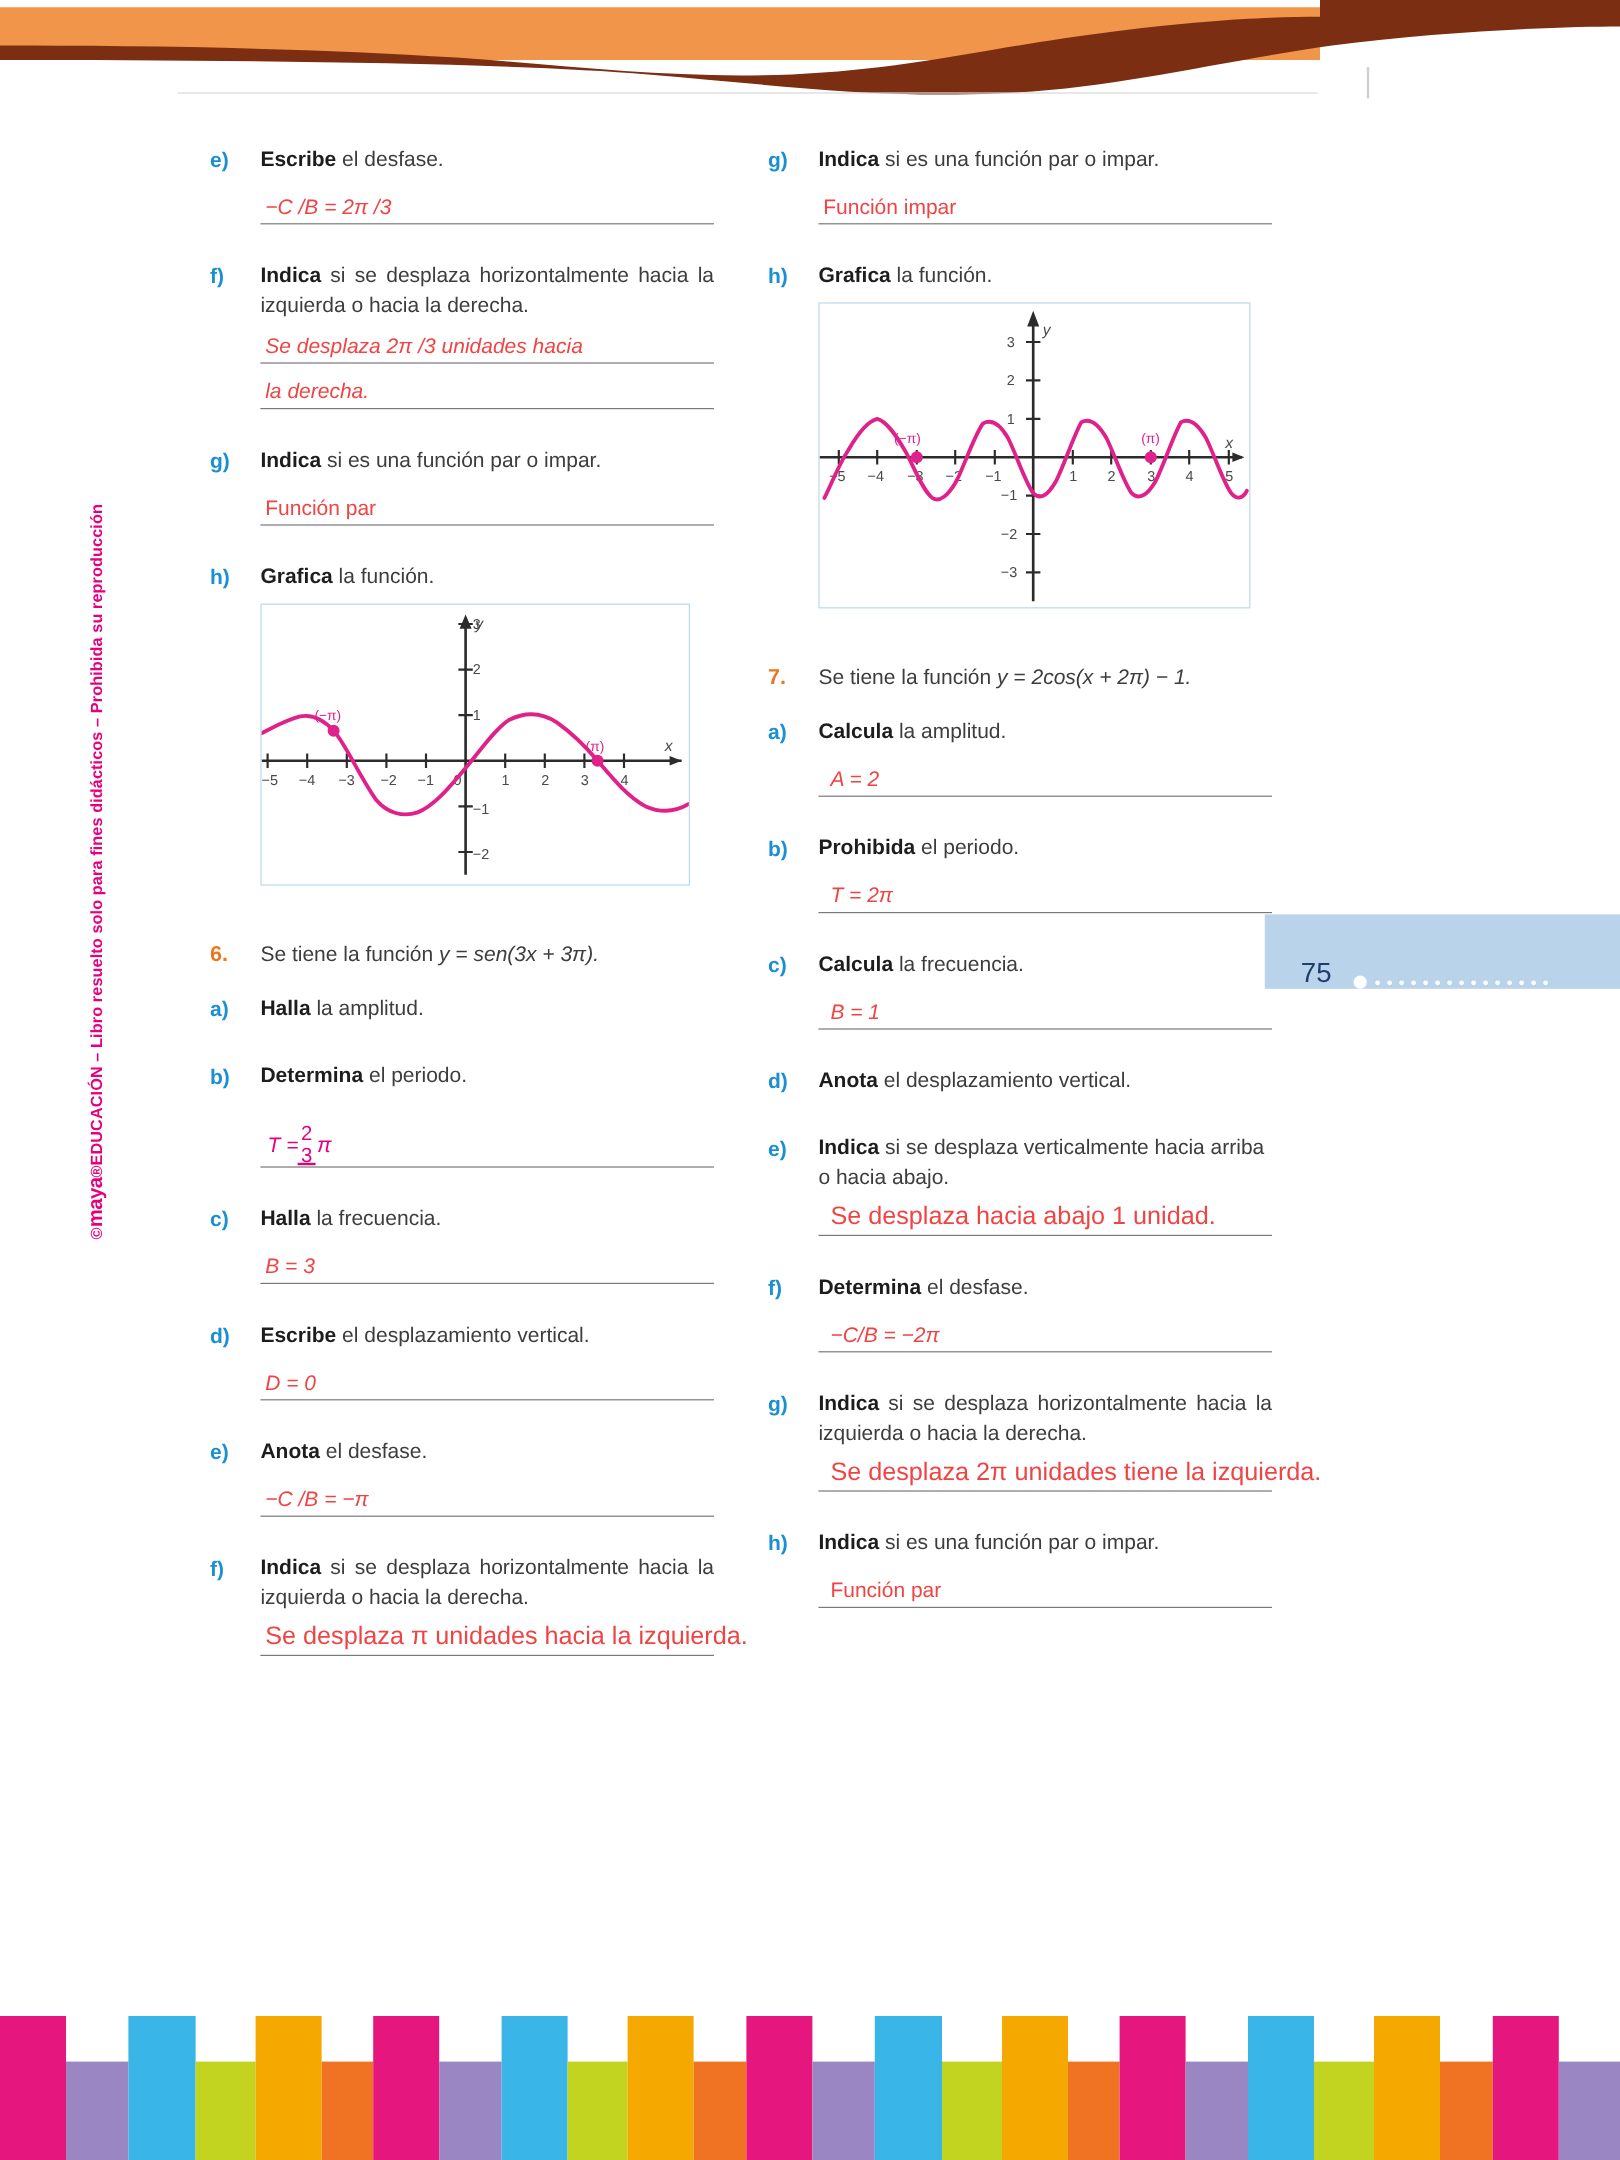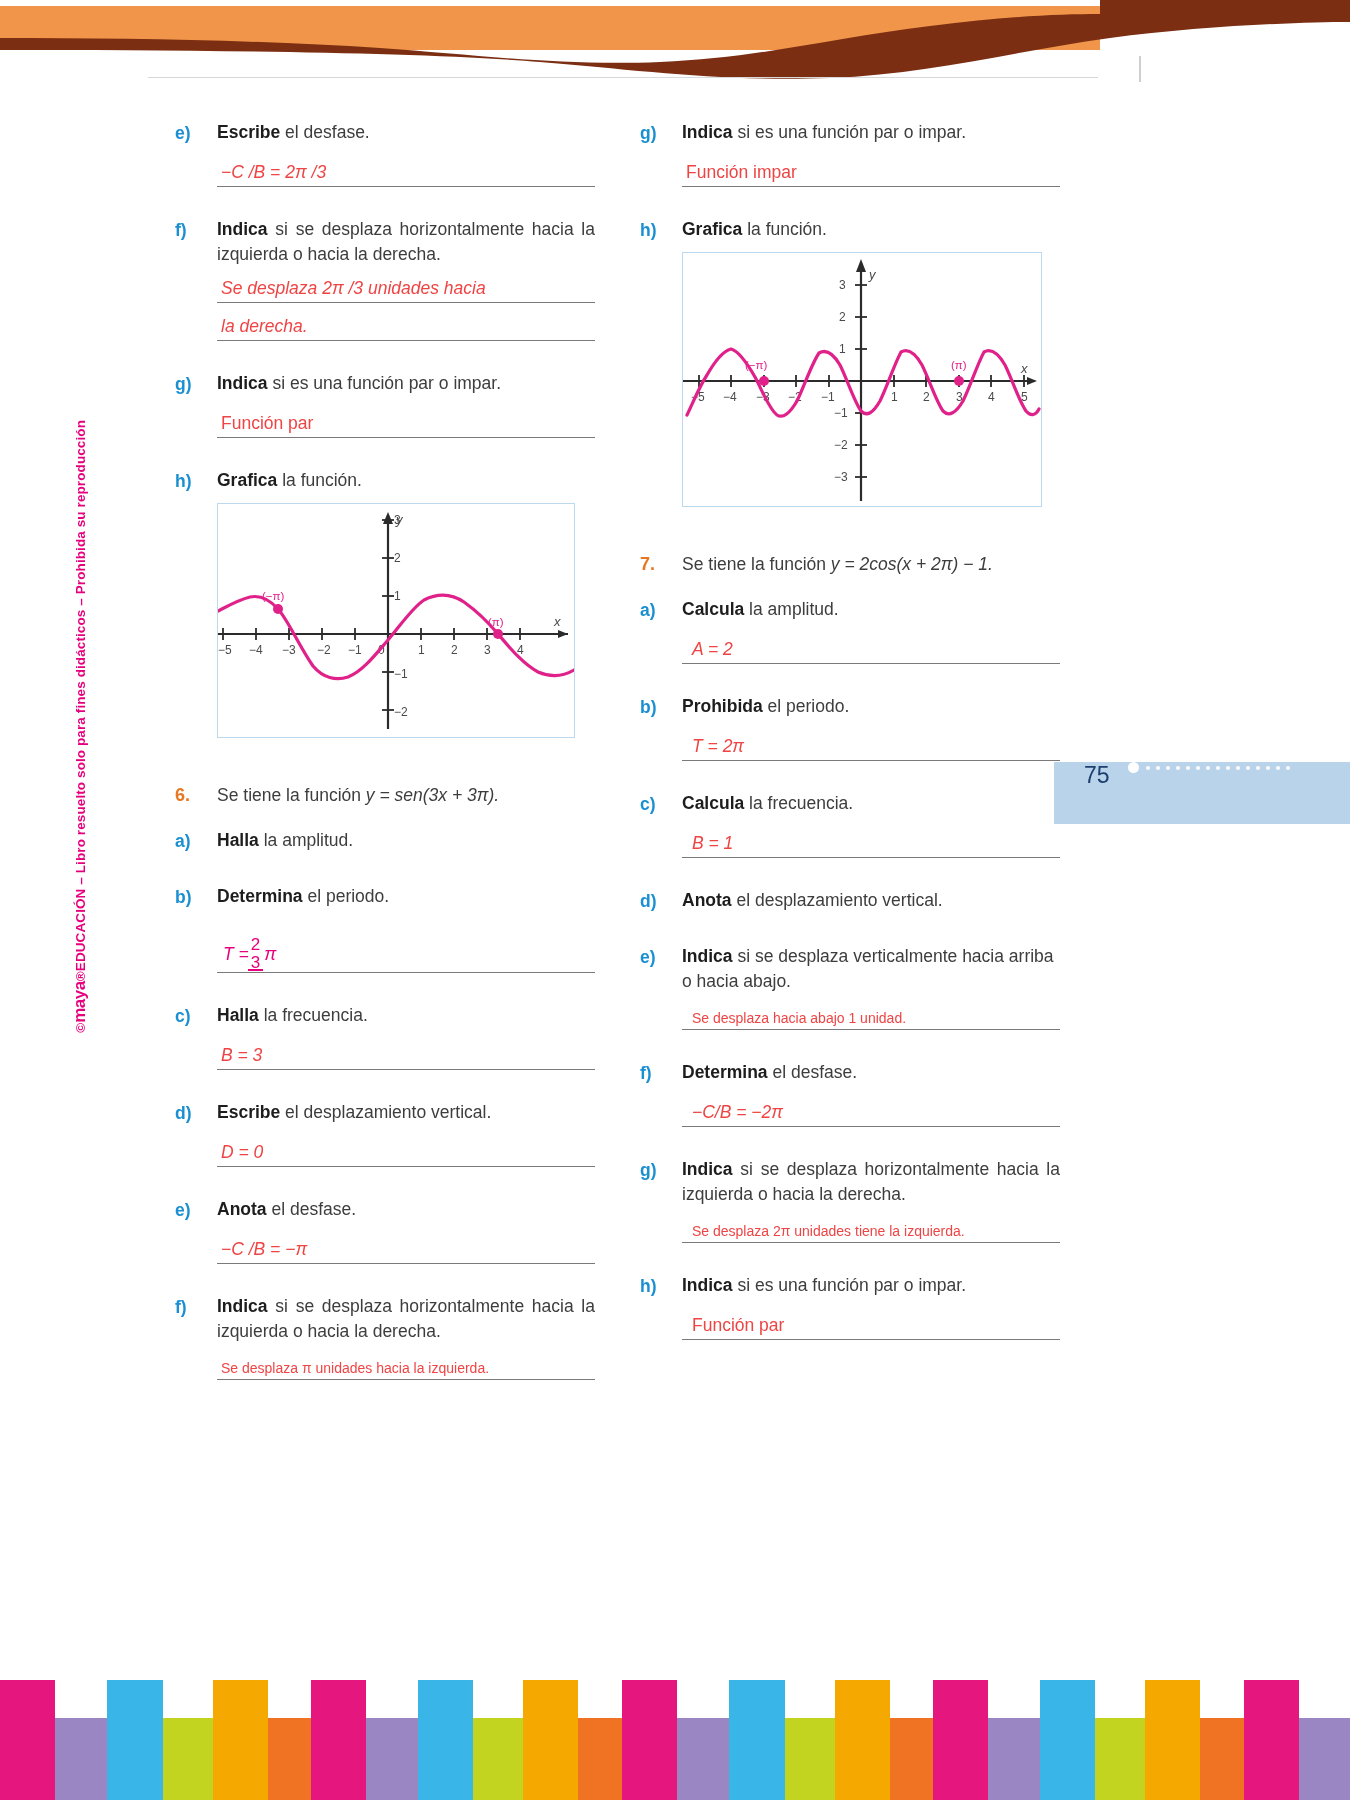--- a/index.html
+++ b/index.html
@@ -114,21 +114,21 @@
     position: absolute;
     left: 4px;
     bottom: 3px;
     font-size: 17.5px;
     font-style: italic;
     color: #ef4444;
     white-space: nowrap;
   }
   .answer-text.upright { font-style: normal; }
   .answer-text.indent { left: 10px; }
-  .answer-text.small { font-size: 14px; }
+  .answer-text.small { font-size: 21px; }
 
   
   .frac-wrap {
     position: absolute;
     left: 6px;
     bottom: 0px;
     display: flex;
     align-items: center;
     font-size: 17.5px;
     font-style: italic;
@@ -181,21 +181,21 @@
 
   
   .page-badge {
     position: absolute;
     left: 1054px;
     top: 762px;
     width: 296px;
     height: 62px;
     background: #b9d3ea;
     display: flex;
-    align-items: flex-start;
+    align-items: flex-end;
   }
   .page-num {
     margin-left: 30px;
     font-size: 23px;
     color: #1c3f6e;
     font-weight: normal;
   }
   .dots {
     margin-left: 18px;
     display: flex;

